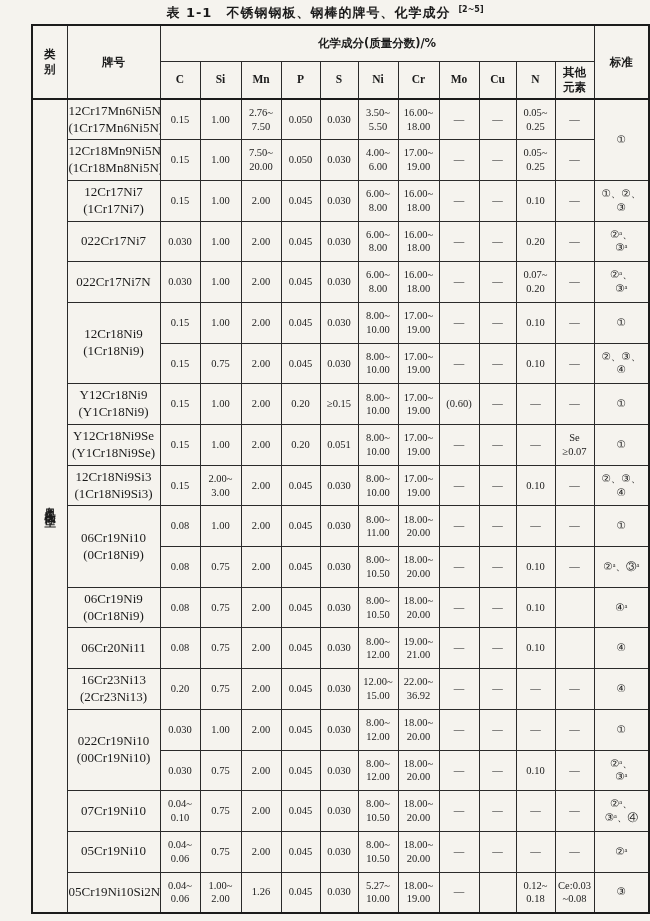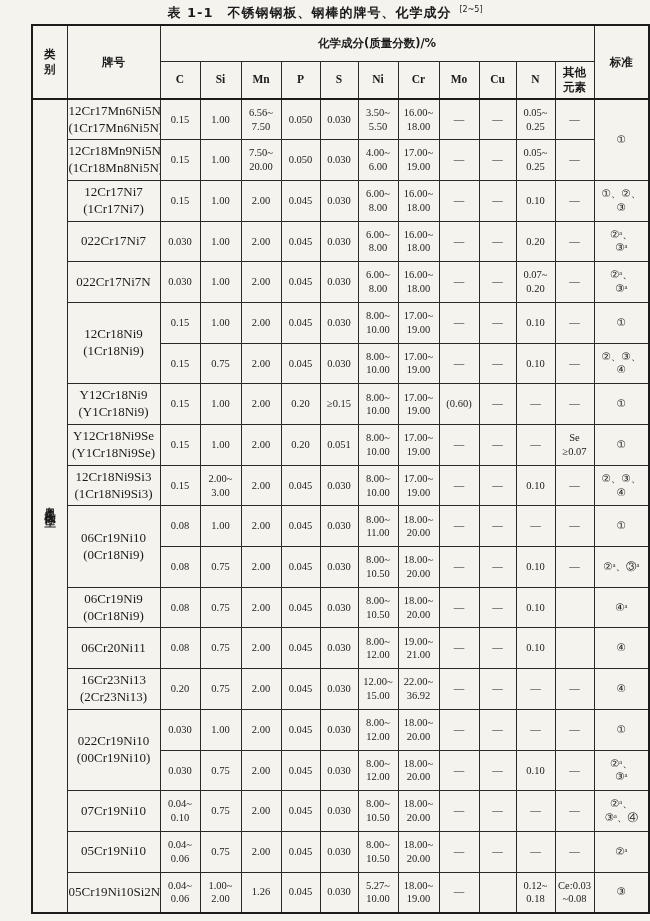--- a/index.html
+++ b/index.html
@@ -11,21 +11,21 @@
     position:relative;
     overflow:hidden;
   }
   .page{position:relative;width:650px;height:921px;}
   .title{
     position:absolute;top:4px;left:0;width:100%;
     text-align:center;
     font-family:"DejaVu Sans","Liberation Sans",sans-serif;
     font-weight:bold;font-size:13px;letter-spacing:1px;
   }
-  .title sup{font-size:8px;font-weight:normal;letter-spacing:0;margin-left:8px;}
+  .title sup{font-size:8px;font-weight:bold;letter-spacing:0;margin-left:8px;}
   table.comp{
     position:absolute;top:24px;left:31px;
     width:617px;
     border-collapse:collapse;table-layout:fixed;
     border:2px solid #1b1b1b;
   }
   th,td{
     border:1px solid #2a2a2a;
     text-align:center;vertical-align:middle;
     padding:0 1px;
@@ -108,21 +108,21 @@
 元素</th>
         </tr>
     </thead>
     <tbody id="table-body">
         <tr>
           <td class="cat" rowspan="20"><span>奥氏体型</span></td>
           <td class="grade" rowspan="1">12Cr17Mn6Ni5N
 (1Cr17Mn6Ni5N)</td>
           <td>0.15</td>
           <td>1.00</td>
-          <td>6.56~
+          <td>2.76~
 7.50</td>
           <td>0.050</td>
           <td>0.030</td>
           <td>3.50~
 5.50</td>
           <td>16.00~
 18.00</td>
           <td>—</td>
           <td>—</td>
           <td>0.05~

